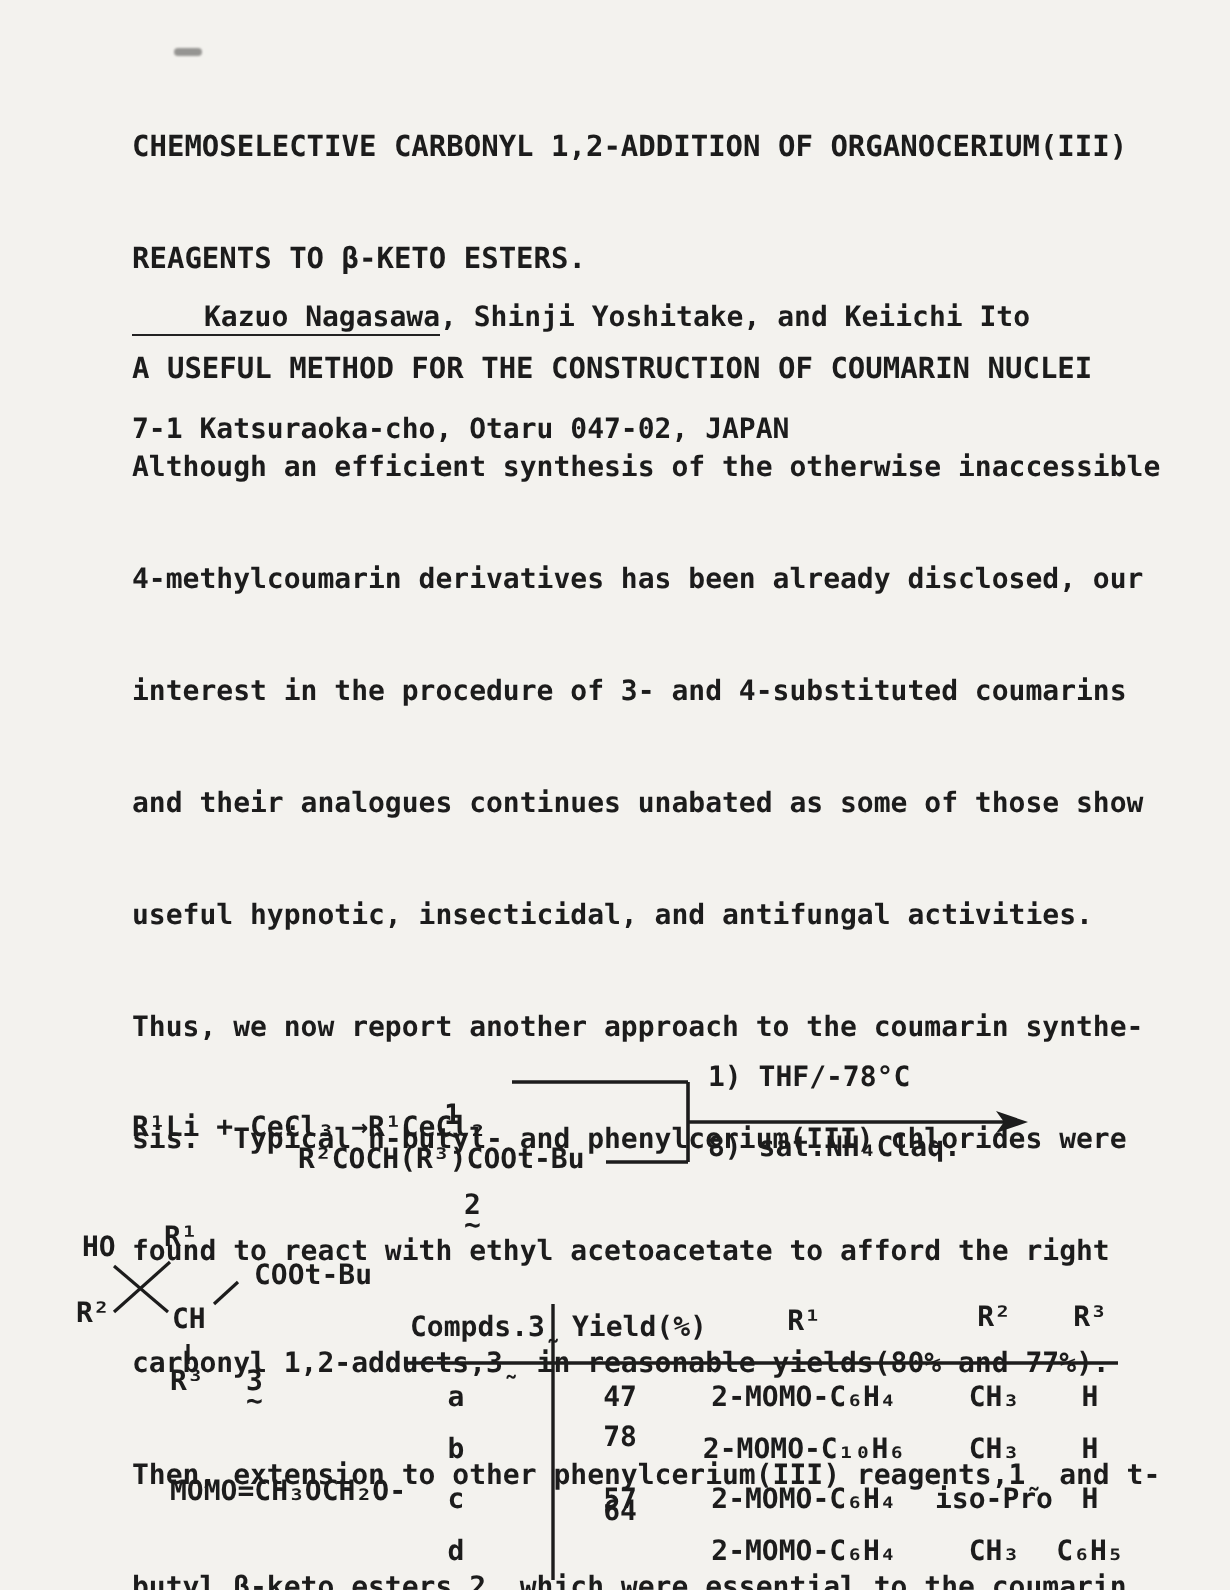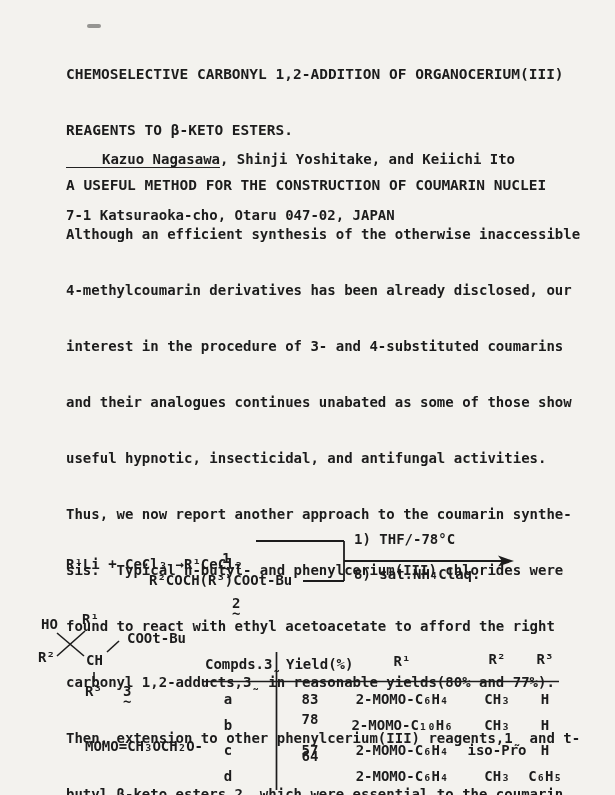--- a/index.html
+++ b/index.html
@@ -98,21 +98,21 @@
 
   <div>
     <div class="tcell col-comp hdr-left" style="top:656px;">Compds.3̰</div>
     <div class="tcell col-yield hdr-left" style="top:656px;">Yield(%)</div>
     <div class="tcell col-r1" style="top:653px;">R¹</div>
     <div class="tcell col-r2" style="top:651px;">R²</div>
     <div class="tcell col-r3" style="top:651px;">R³</div>
 
     <div>
       <div class="tcell col-comp" style="top:691px;">a</div>
-      <div class="tcell col-yield" style="top:691px;">83</div>
+      <div class="tcell col-yield" style="top:691px;">47</div>
       <div class="tcell col-r1" style="top:691px;">2-MOMO-C₆H₄</div>
       <div class="tcell col-r2" style="top:691px;">CH₃</div>
       <div class="tcell col-r3" style="top:691px;">H</div>
     </div>
     <div>
       <div class="tcell col-comp" style="top:717px;">b</div>
       <div class="tcell col-yield" style="top:711px;">78</div>
       <div class="tcell col-r1" style="top:717px;">2-MOMO-C₁₀H₆</div>
       <div class="tcell col-r2" style="top:717px;">CH₃</div>
       <div class="tcell col-r3" style="top:717px;">H</div>

